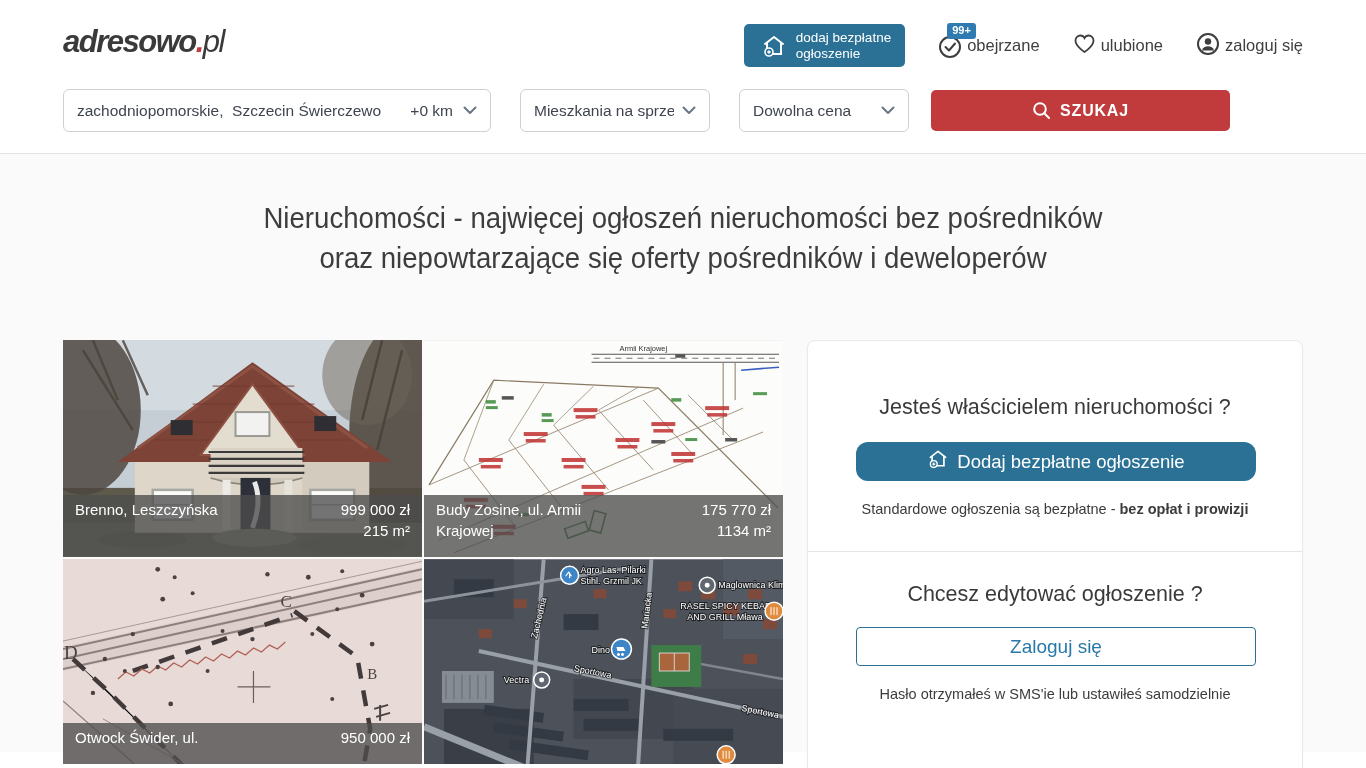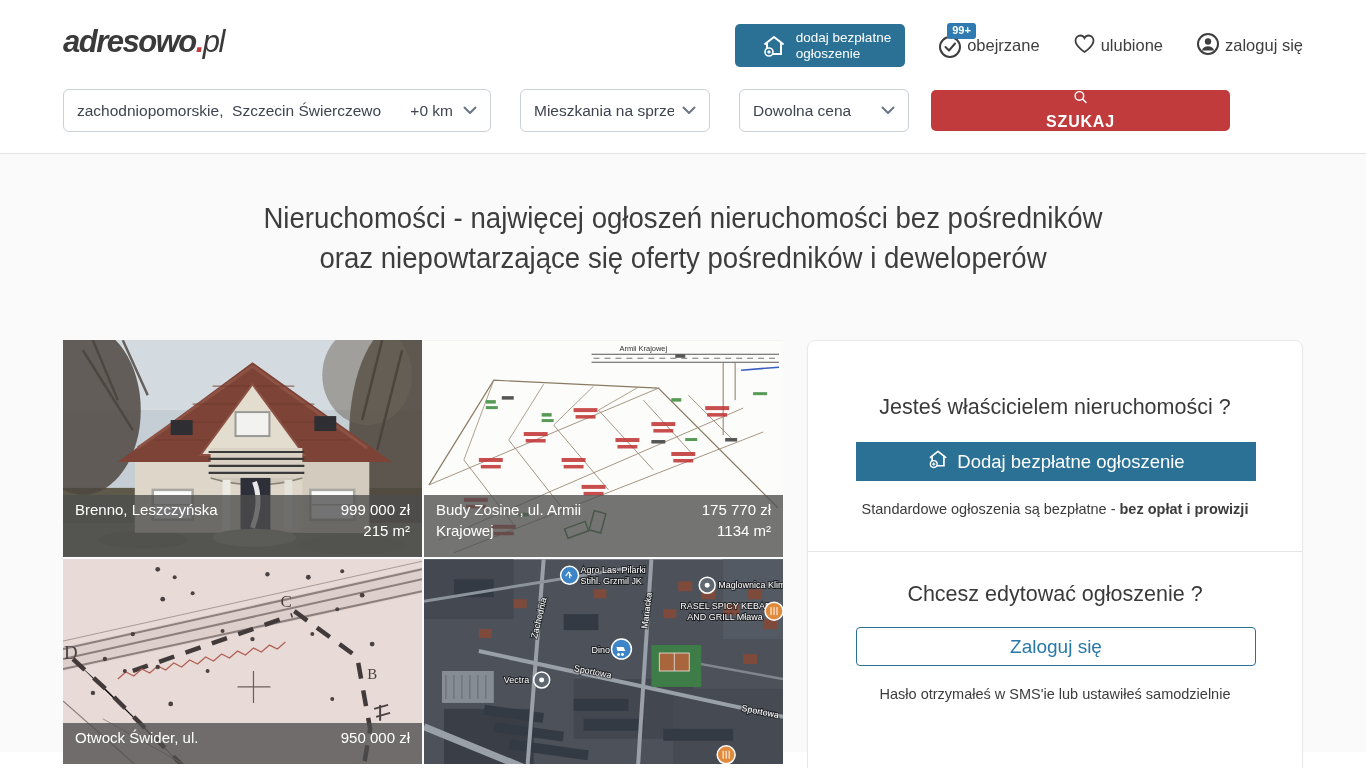--- a/index.html
+++ b/index.html
@@ -10,41 +10,41 @@
   
   .header { padding-top:24px; background:#fff; }
   .header-inner { display:flex; align-items:flex-start; justify-content:space-between; }
   .logo { font-style:italic; font-size:31px; letter-spacing:-1.5px; cursor:pointer; }
   .logo .brand { font-weight:bold; color:#3a3a3a; }
   .logo .dot { font-weight:bold; color:#c23b3d; }
   .logo .tld { font-weight:400; color:#3a3a3a; }
 
   .header-right { display:flex; align-items:center; gap:32px; }
   .add-btn { display:flex; align-items:center; gap:9px; background:#2a7195; border:none;
-    border-radius:5px; padding:6px 14px 6px 26px; color:#fff; cursor:pointer; }
+    border-radius:5px; padding:6px 14px 6px 17px; color:#fff; cursor:pointer; }
   .add-btn .txt { text-align:left; font-size:13.5px; line-height:15.5px; }
   .hdr-item { display:flex; align-items:center; gap:4px; font-size:16.5px; color:#3e3e3e; cursor:pointer; }
   .icon-wrap { position:relative; display:inline-flex; }
   .badge { position:absolute; top:-10px; left:10px; background:#2f7ab0; color:#fff;
     font-size:11px; font-weight:bold; padding:1px 5px 2px; border-radius:3px; line-height:13px; }
 
   
   .search-row { display:flex; align-items:center; margin-top:22px; }
   .field { height:43px; background:#fff; border:1px solid #ccd1d6; border-radius:6px;
     display:flex; align-items:center; padding:0 13px; font-size:15.5px; color:#3f4450; cursor:pointer; }
   .loc-field { width:428px; justify-content:space-between; }
   .loc-value { white-space:pre; overflow:hidden; }
   .loc-radius { display:flex; align-items:center; gap:10px; color:#3f4450; }
   .cat-field { width:190px; margin-left:29px; justify-content:space-between; }
   .cat-field .val { white-space:nowrap; overflow:hidden; width:140px; }
   .price-field { width:170px; margin-left:29px; justify-content:space-between; }
   .search-btn { width:299px; height:41px; margin-left:22px; background:#c13b3d; border:none;
     border-radius:5px; color:#fff; font-family:"Liberation Sans",sans-serif; font-size:16px;
     font-weight:bold; letter-spacing:.8px; display:flex; align-items:center; justify-content:center;
-    gap:9px; cursor:pointer;flex-direction:column; }
+    gap:9px; cursor:pointer; }
 
   .top-divider { margin-top:21px; border-top:1px solid #e2e2e2;
     box-shadow:0 5px 7px -5px rgba(0,0,0,0.18); }
 
   
   .main { background:#fafafa; height:598px; }
   .hero-title { padding-top:44px; text-align:center; font-size:30px; line-height:40px;
     font-weight:400; color:#3d3d3d; transform:scaleX(0.92); }
 
   .content { display:flex; margin-top:62px; }
@@ -57,21 +57,21 @@
   .cap-line { display:flex; justify-content:space-between; gap:10px; }
 
   
   .sidebar { width:496px; margin-left:24px; }
   .side-card { background:#fff; border:1px solid #e9e9e9; border-radius:8px;
     box-shadow:0 1px 2px rgba(0,0,0,0.04); text-align:center; }
   .side-sec-1 { padding:54px 48px 34px; }
   .side-sec-2 { padding:30px 48px 120px; border-top:1px solid #e5e5e5; }
   .side-title { font-size:21.5px; font-weight:400; color:#3a3a3a; }
   .side-btn-solid { margin-top:22px; width:400px; height:39px; background:#2a7195; border:none;
-    border-radius:0; color:#fff; font-family:"Liberation Sans",sans-serif; font-size:18.5px;
+    border-radius:12px; color:#fff; font-family:"Liberation Sans",sans-serif; font-size:18.5px;
     display:flex; align-items:center; justify-content:center; gap:8px; cursor:pointer; }
   .side-btn-outline { margin-top:20px; width:400px; height:39px; background:#fff;
     border:1px solid #2a7195; border-radius:4px; color:#2878a8;
     font-family:"Liberation Sans",sans-serif; font-size:19px; cursor:pointer; }
   .side-note { margin-top:20px; font-size:14.5px; color:#3c3c3c; }
   .side-note b { font-weight:bold; }
 
   .map-label { font-size:9px; fill:#fff; stroke:rgba(0,0,0,0.55); stroke-width:2px;
     paint-order:stroke; font-family:"Liberation Sans",sans-serif; }
   .plan-label { font-size:7.5px; fill:#333; font-family:"Liberation Sans",sans-serif; }

